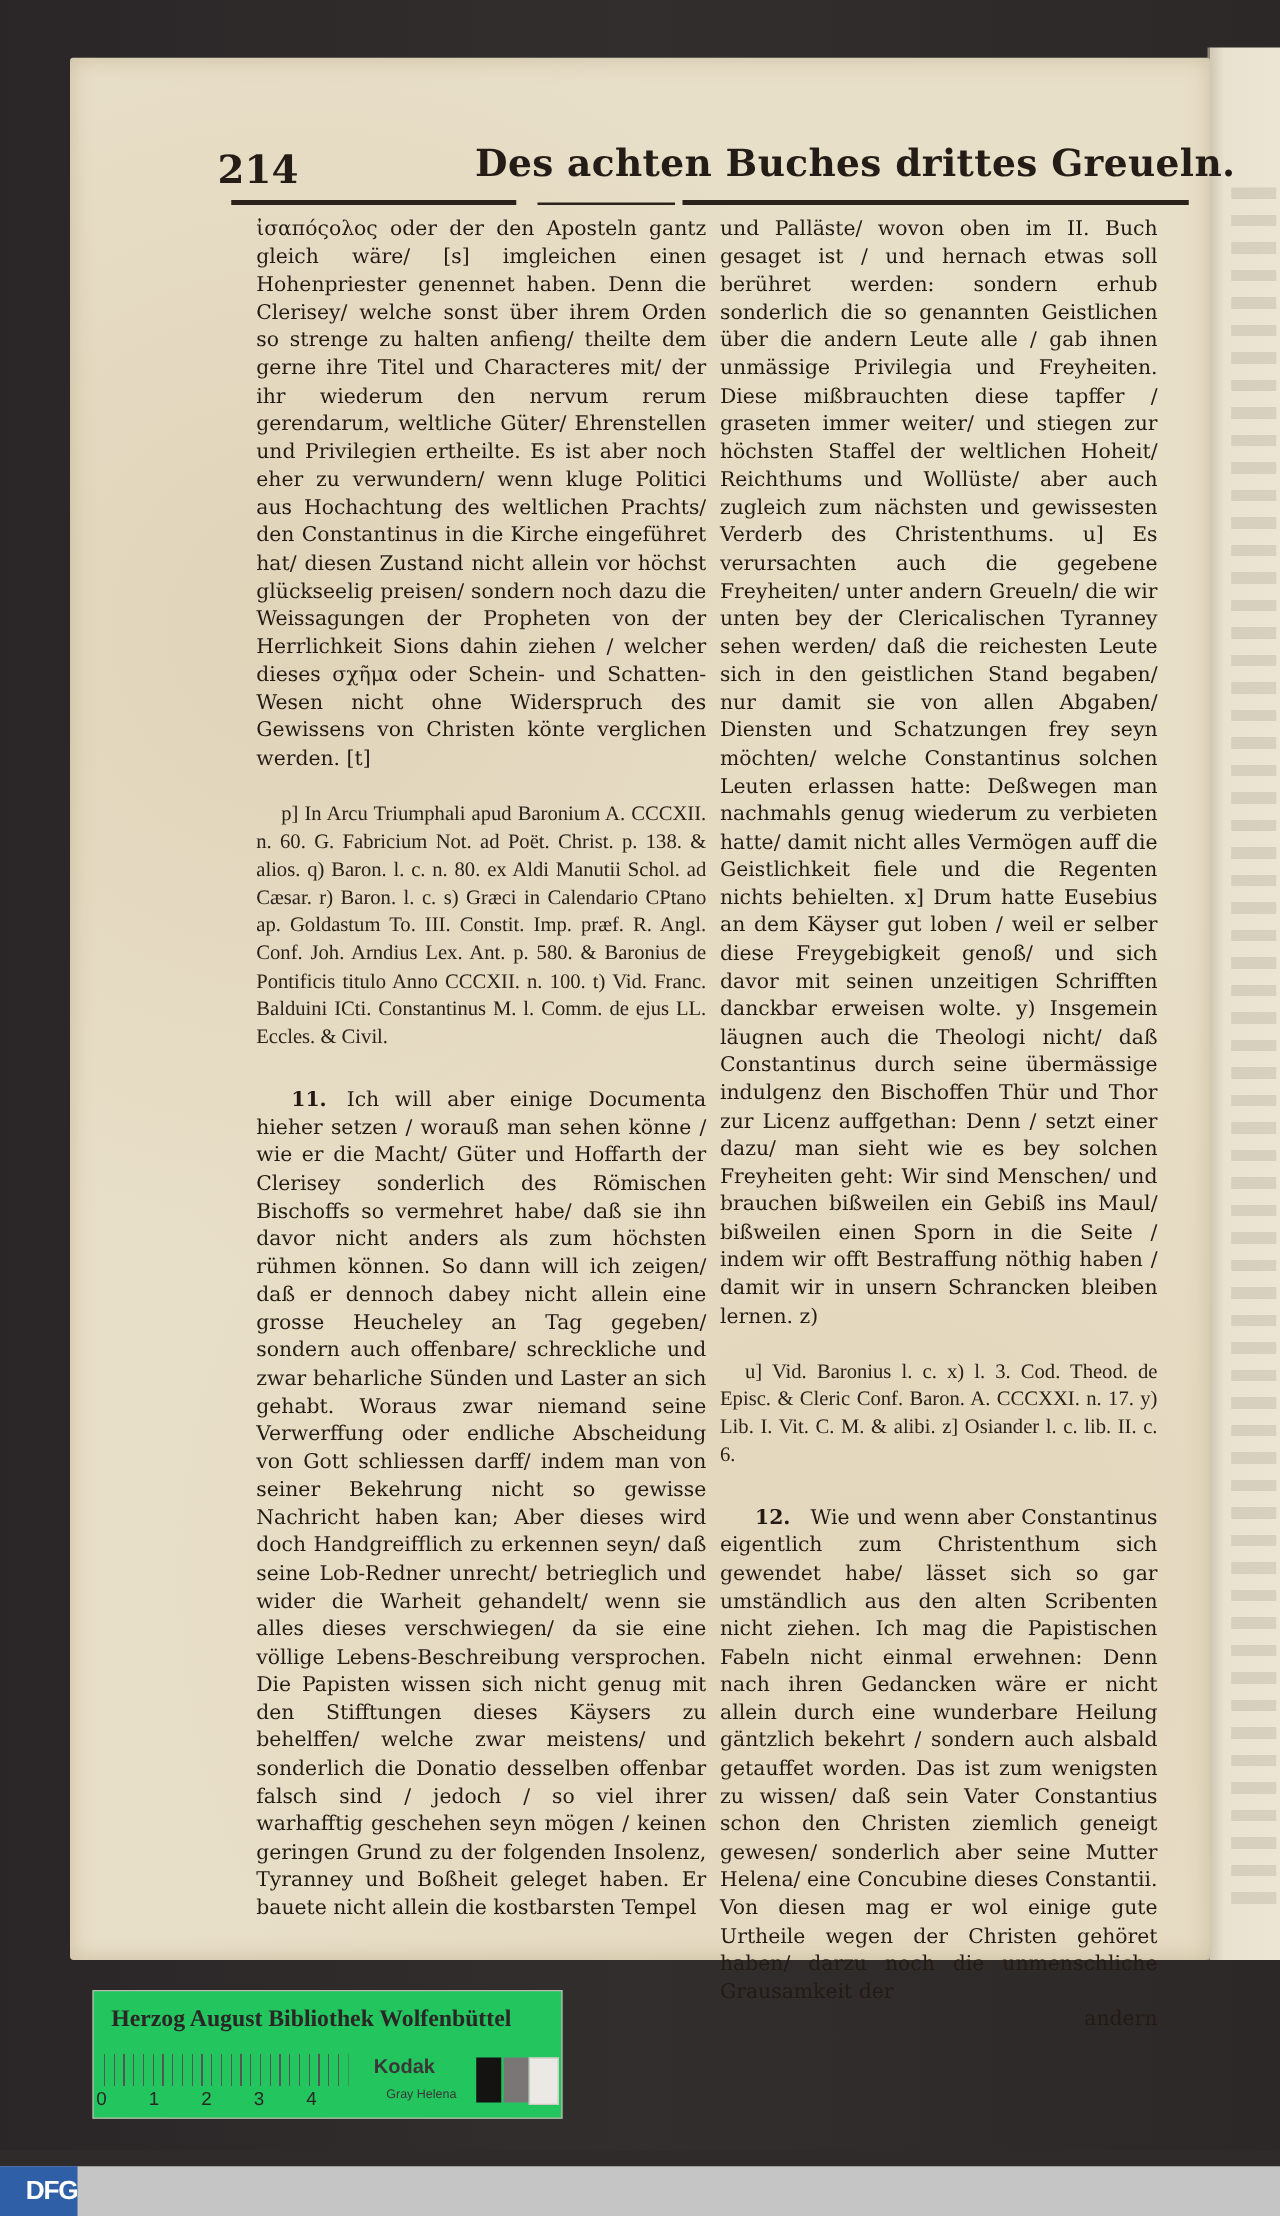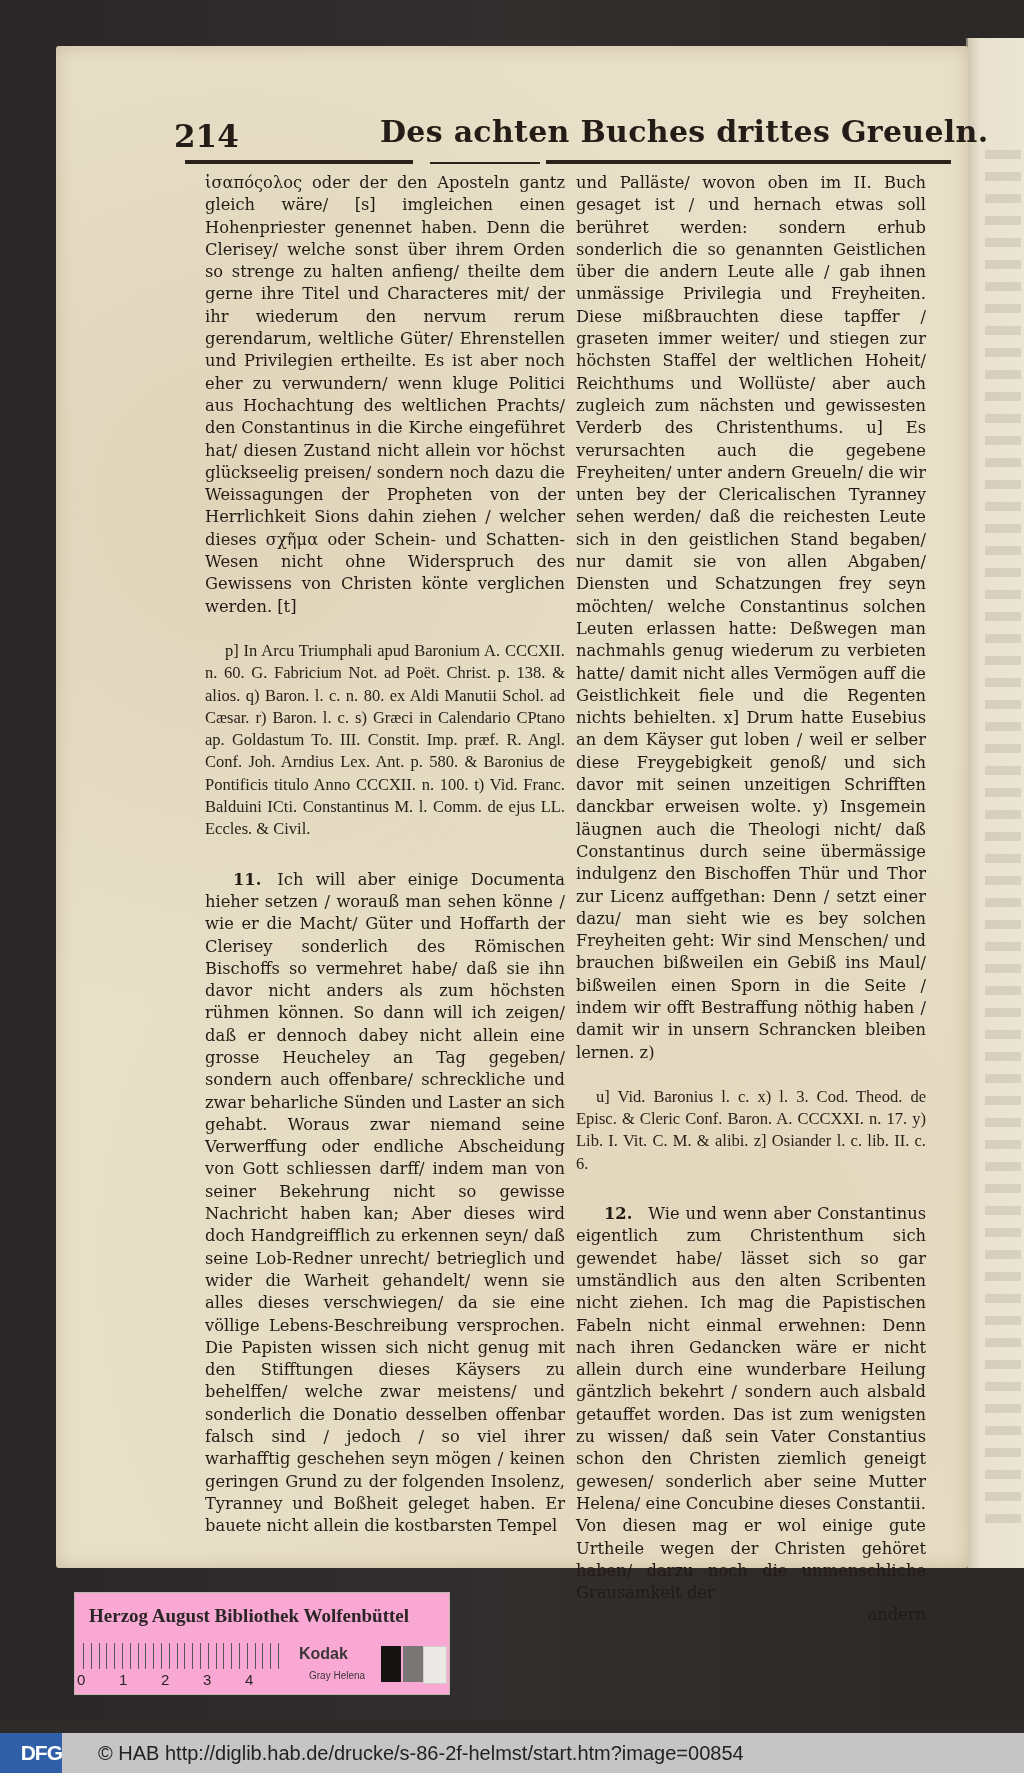--- a/index.html
+++ b/index.html
@@ -57,21 +57,21 @@
   .para-num { font-weight: bold; margin-right: 16px; margin-left: 28px; }
   .note {
     font-family: "Liberation Serif", serif; font-size: 16.5px; line-height: 22.3px;
     margin: 0; text-indent: 20px; color: #2a2119;
   }
   .gap-s { height: 22px; }
   .gap-m { height: 28px; }
   .catch { text-align: right; }
   .label-card {
     position: absolute; left: 74px; top: 1592px; width: 374px; height: 101px;
-    background: #f9a8d4; border: 1px solid #bdb7ae;
+    background: #22c55e; border: 1px solid #bdb7ae;
   }
   .label-title {
     position: absolute; left: 14px; top: 12px;
     font-family: "Liberation Serif", serif; font-weight: bold; font-size: 19px; color: #2b2626;
     white-space: nowrap;
   }
   .ruler {
     position: absolute; left: 8px; top: 50px; width: 196px; height: 34px;
     background: repeating-linear-gradient(90deg, #555 0 1px, transparent 1px 7.8px);
     -webkit-mask: linear-gradient(#000 0 26px, transparent 26px);
@@ -156,14 +156,13 @@
   </div>
   <div class="kodak">Kodak</div>
   <div class="kodak-sub">Gray Helena</div>
   <div class="swatch sw1" style="background:#151212"></div>
   <div class="swatch sw2" style="background:#7a7676"></div>
   <div class="swatch sw3" style="background:#ebe9e6"></div>
 </div>
 
 <div class="footer">
   <div class="dfg-logo">DFG</div>
-  <div class="footer-text">© HAB http://diglib.hab.de/drucke/s-86-2f-helmst/start.htm?image=00854</div>
 </div>
 
 </body></html>

